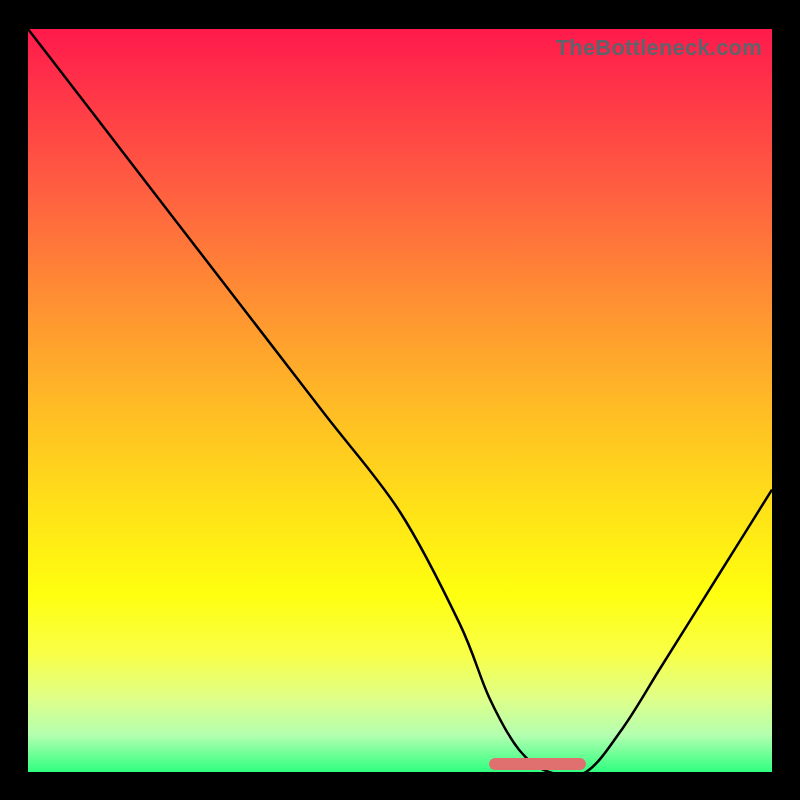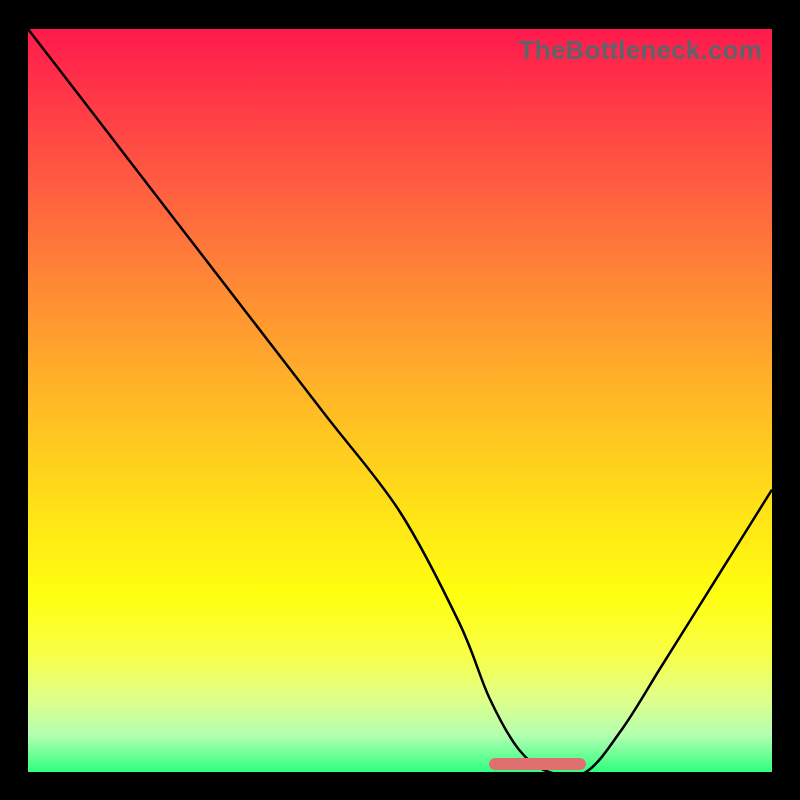--- a/index.html
+++ b/index.html
@@ -27,21 +27,21 @@
       #f8ff46 84%,
       #e0ff88 90%,
       #b4ffb0 95%,
       #2fff80 100%);
   }
   .watermark {
     position: absolute;
     top: 6px;
     right: 10px;
     font-family: Arial, Helvetica, sans-serif;
-    font-size: 26px;
+    font-size: 22px;
     font-weight: 600;
     color: #60646a;
     letter-spacing: 0.2px;
     user-select: none;
   }
   svg.curve {
     position: absolute;
     left: 0; top: 0;
     width: 100%; height: 100%;
     overflow: visible;

